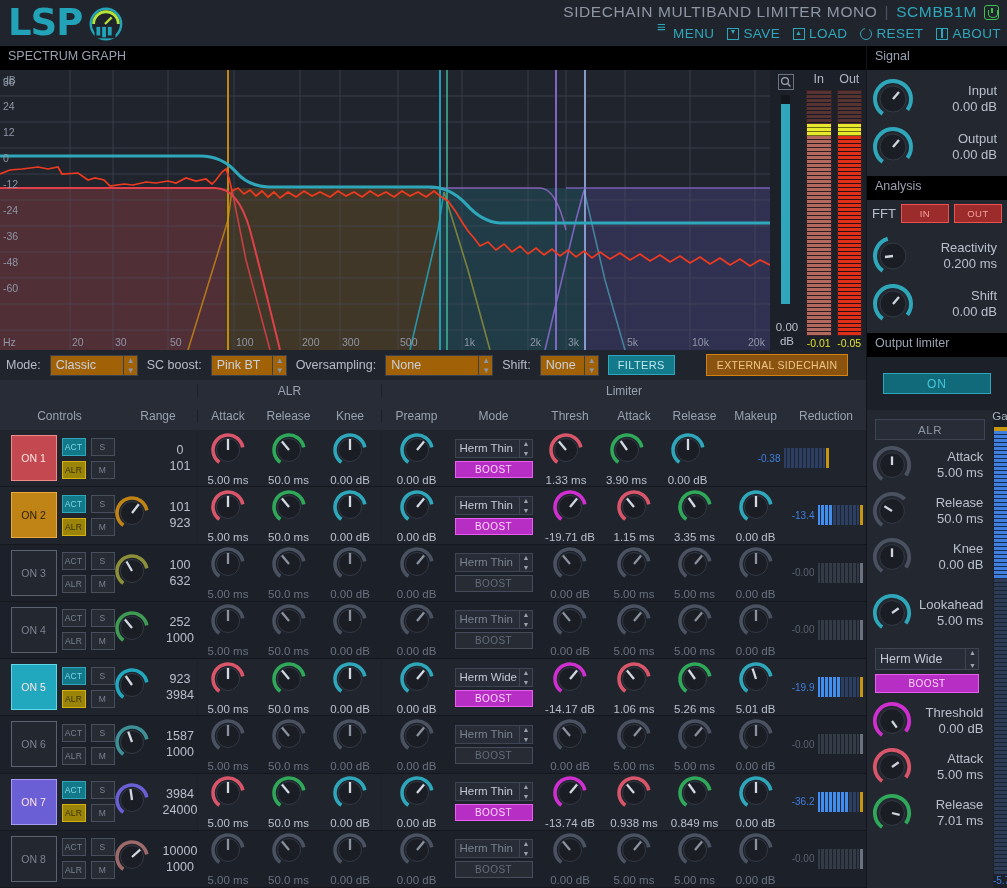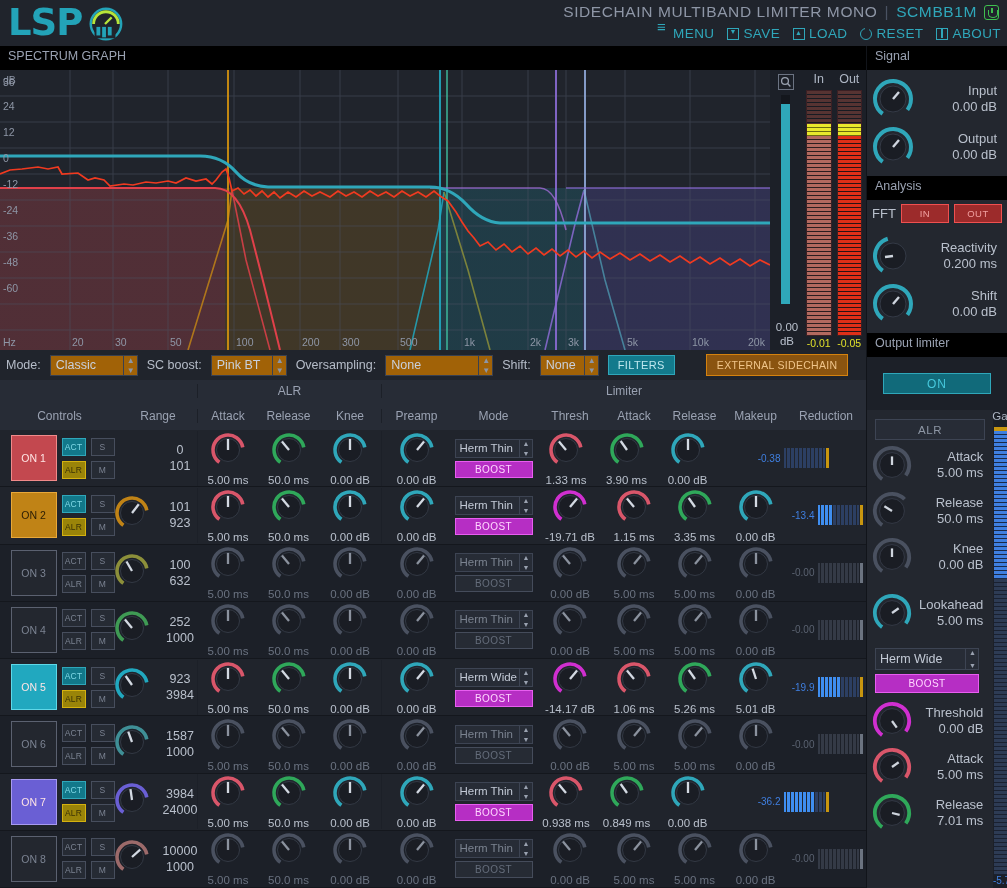--- a/index.html
+++ b/index.html
@@ -1142,20 +1142,28 @@
               </div>
   <div class="cell" style="width:85px">
     <div class="modewrap">
       <div class="modecombo">
         <div class="cv ">Herm Thin</div>
         <div class="ar"></div>
       </div>
       <div class="boost on">BOOST</div>
     </div>
   </div>
+  <div class="cell" style="width:68px">
+                <div><svg width="38" height="38" viewBox="0 0 38 38">
+    <circle cx="19" cy="19" r="15" fill="none" stroke="#d02fd0" stroke-width="3.6" stroke-dasharray="58.43362335677015 999" transform="rotate(125 19 19)" stroke-linecap="butt"></circle>
+    <circle cx="19" cy="19" r="11.5" fill="#1a1d24" stroke="#333944"></circle>
+    <line x1="19" y1="19" x2="26.070663706551933" y2="10.573511125691242" stroke="#d3d9e2" stroke-width="2.3"></line>
+  </svg></div>
+                <div class="kval ">-13.74 dB</div>
+              </div>
   <div class="cell" style="width:60px">
                 <div><svg width="38" height="38" viewBox="0 0 38 38">
     <circle cx="19" cy="19" r="15" fill="none" stroke="#d9566a" stroke-width="3.6" stroke-dasharray="58.43362335677015 999" transform="rotate(125 19 19)" stroke-linecap="butt"></circle>
     <circle cx="19" cy="19" r="11.5" fill="#1a1d24" stroke="#333944"></circle>
     <line x1="19" y1="19" x2="11.929336293448067" y2="10.573511125691242" stroke="#d3d9e2" stroke-width="2.3"></line>
   </svg></div>
                 <div class="kval ">0.938 ms</div>
               </div>
   <div class="cell" style="width:61px">
                 <div><svg width="38" height="38" viewBox="0 0 38 38">

